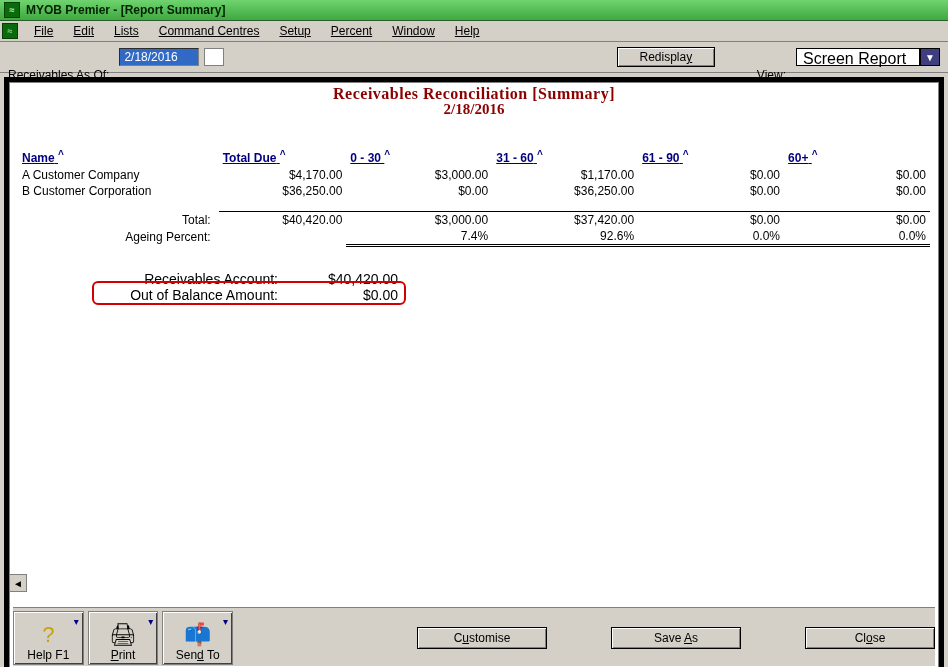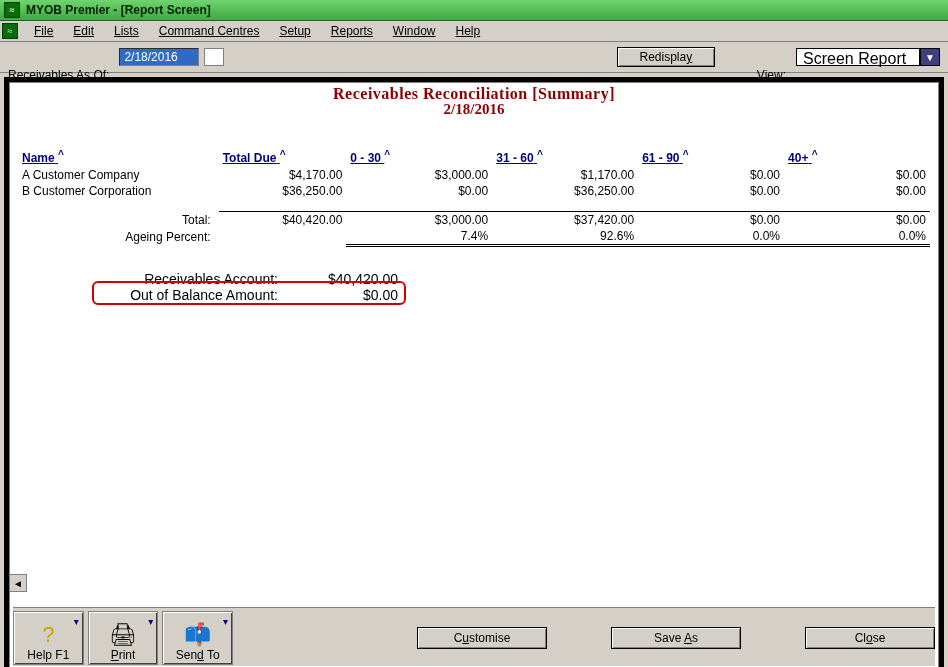--- a/index.html
+++ b/index.html
@@ -287,31 +287,31 @@
     margin-left: 180px;
     align-items: center;
   }
   .footer-buttons .btn { min-width: 130px; height: 22px; }
 </style>
 </head>
 <body>
 
 <div class="titlebar">
   <span class="app-icon">≈</span>
-  <span>MYOB Premier - [Report Screen]</span>
+  <span>MYOB Premier - [Report Summary]</span>
 </div>
 
 <div class="menubar">
   <span class="app-icon">≈</span>
   <span class="menu-item"><span class="ul">File</span></span>
   <span class="menu-item"><span class="ul">Edit</span></span>
   <span class="menu-item"><span class="ul">Lists</span></span>
   <span class="menu-item"><span class="ul">Command Centres</span></span>
   <span class="menu-item"><span class="ul">Setup</span></span>
-  <span class="menu-item"><span class="ul">Reports</span></span>
+  <span class="menu-item"><span class="ul">Percent</span></span>
   <span class="menu-item"><span class="ul">Window</span></span>
   <span class="menu-item"><span class="ul">Help</span></span>
 </div>
 
 <div class="toolbar">
   <label>Receivables As Of:</label>
   <input class="date-input" value="2/18/2016" style="">
   <span class="date-input-cal"></span>
   <span class="spacer"></span>
   <button class="btn"><span>Redispla</span><span class="ul">y</span></button>
@@ -339,21 +339,21 @@
           <col style="width:16%">
           <col style="width:16%">
         </colgroup>
         <thead>
           <tr>
             <th class="first"><span>Name</span> <span class="sort-caret">^</span></th>
             <th><span>Total Due</span> <span class="sort-caret">^</span></th>
             <th><span>0 - 30</span> <span class="sort-caret">^</span></th>
             <th><span>31 - 60</span> <span class="sort-caret">^</span></th>
             <th><span>61 - 90</span> <span class="sort-caret">^</span></th>
-            <th><span>40+</span> <span class="sort-caret">^</span></th>
+            <th><span>60+</span> <span class="sort-caret">^</span></th>
           </tr>
         </thead>
         <tbody>
           <tr>
             <td class="left">A Customer Company</td>
             <td>$4,170.00</td>
             <td>$3,000.00</td>
             <td>$1,170.00</td>
             <td>$0.00</td>
             <td>$0.00</td>

